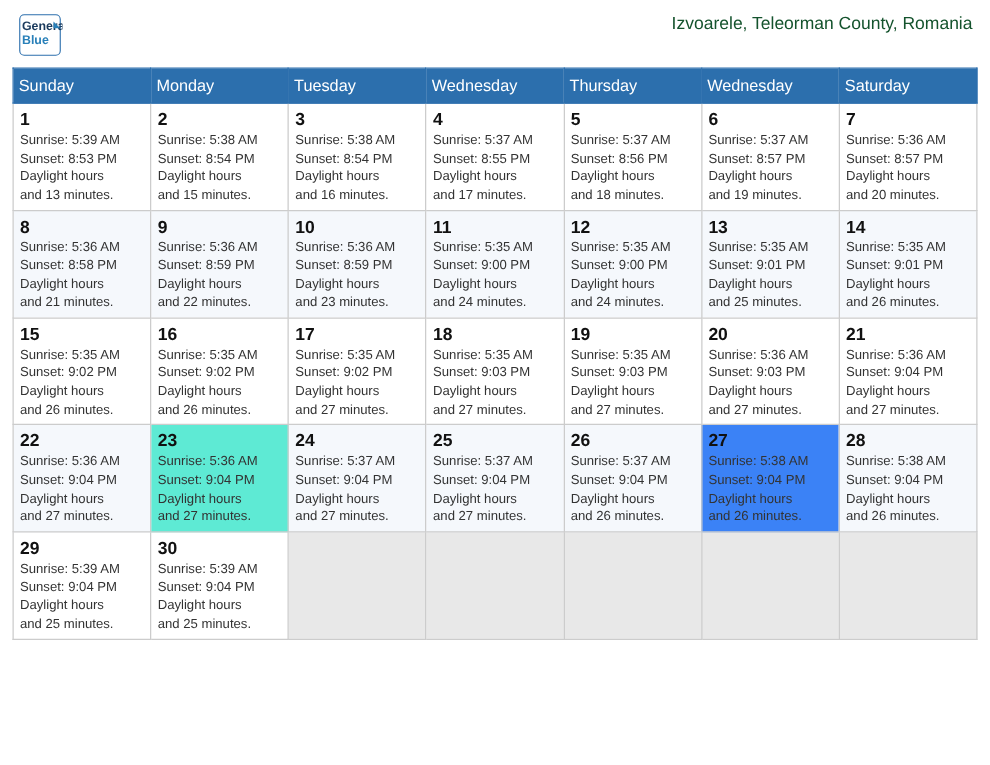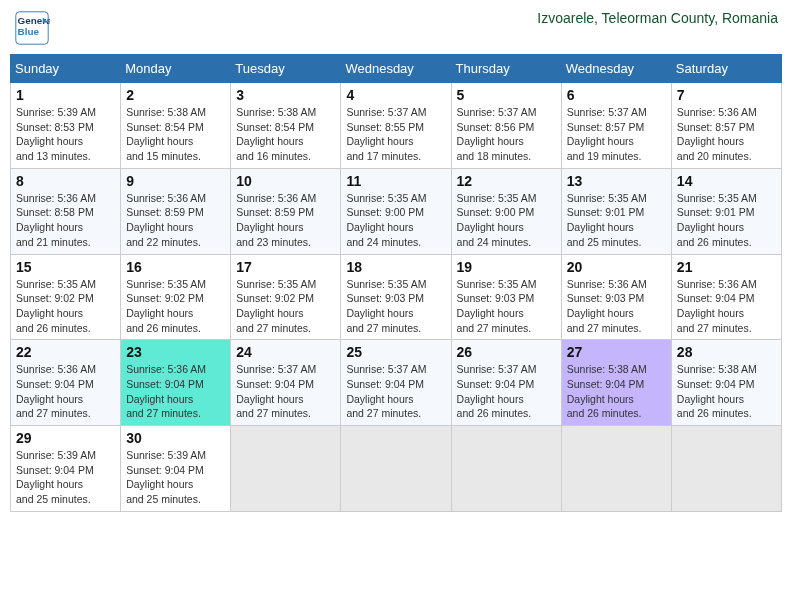--- a/index.html
+++ b/index.html
@@ -343,21 +343,21 @@
       </td>
         <td style="background: rgb(245, 248, 252);">
         <span class="day-num">26</span>
         <div class="day-info">
           Sunrise: 5:37 AM<br>
           Sunset: 9:04 PM<br>
           Daylight hours<br>
           and 26 minutes.
         </div>
       </td>
-        <td style="background: #c4b5fd; margin-top: 16px;">
+        <td style="background: #3b82f6; margin-top: 16px;">
         <span class="day-num">27</span>
         <div class="day-info">
           Sunrise: 5:38 AM<br>
           Sunset: 9:04 PM<br>
           Daylight hours<br>
           and 26 minutes.
         </div>
       </td>
         <td style="background: rgb(245, 248, 252);">
         <span class="day-num">28</span>

